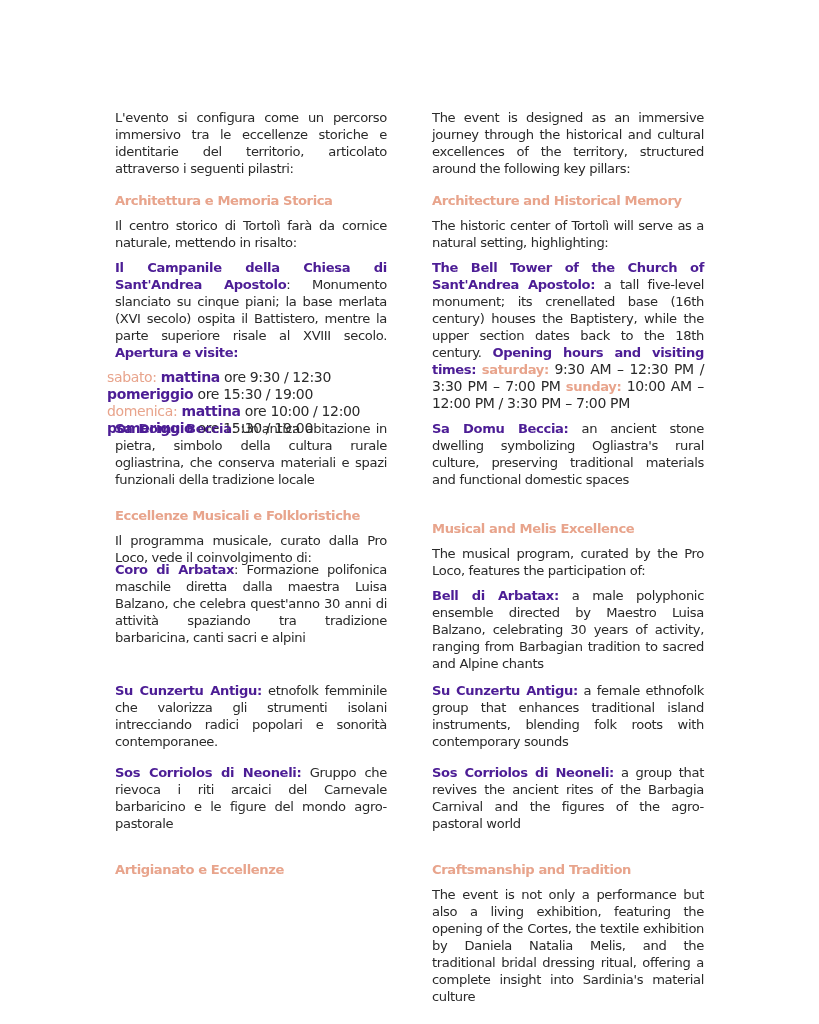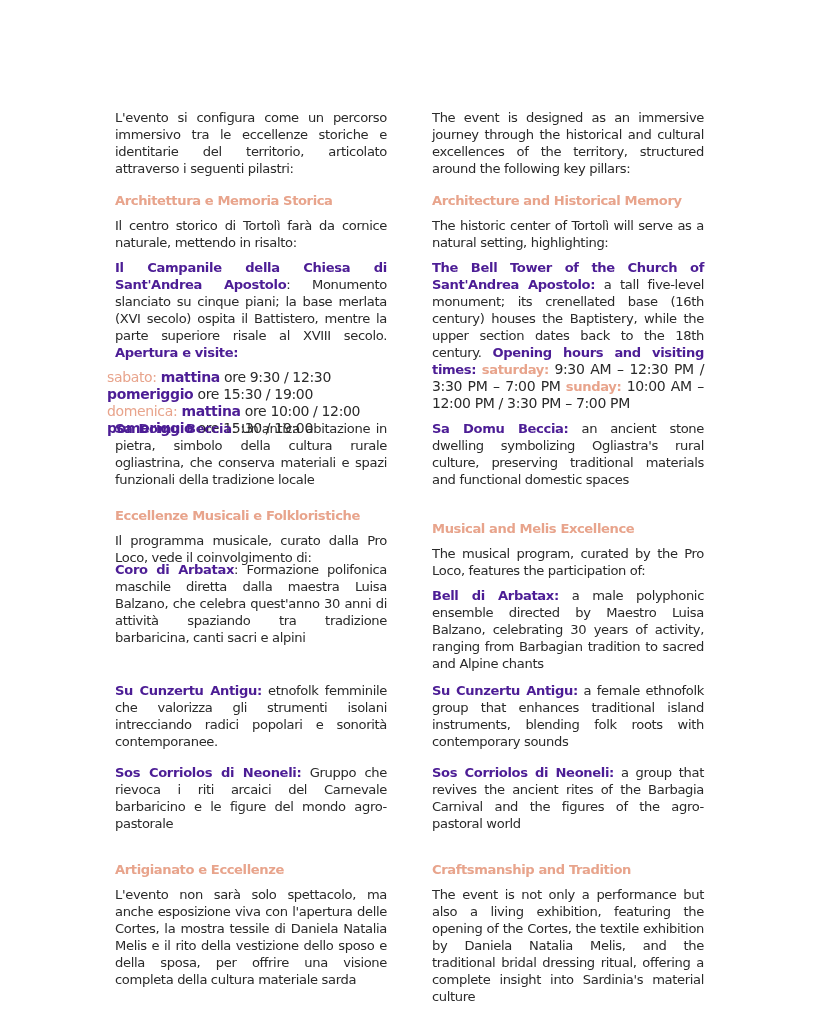--- a/index.html
+++ b/index.html
@@ -62,21 +62,20 @@
   <div class="block" style="top:573px">
     <p class="p"><span class="b">Su Cunzertu Antigu:</span><span> etnofolk femminile che valorizza gli strumenti isolani intrecciando radici popolari e sonorità contemporanee.</span></p>
   </div>
 
   <div class="block" style="top:655px">
     <p class="p"><span class="b">Sos Corriolos di Neoneli:</span><span> Gruppo che rievoca i riti arcaici del Carnevale barbaricino e le figure del mondo agro-pastorale</span></p>
   </div>
 
   <div class="block" style="top:752px">
     <p class="heading">Artigianato e Eccellenze</p>
-    <p class="p">L'evento non sarà solo spettacolo, ma anche esposizione viva con l'apertura delle Cortes, la mostra tessile di Daniela Natalia Melis e il rito della vestizione dello sposo e della sposa, per offrire una visione completa della cultura materiale sarda</p>
   </div>
 </div>
 
 <div class="col" id="col-en">
   <div class="block" style="top:0">
     <p class="p">The event is designed as an immersive journey through the historical and cultural excellences of the territory, structured around the following key pillars:</p>
   </div>
 
   <div class="block" style="top:83px">
     <p class="heading">Architecture and Historical Memory</p>

